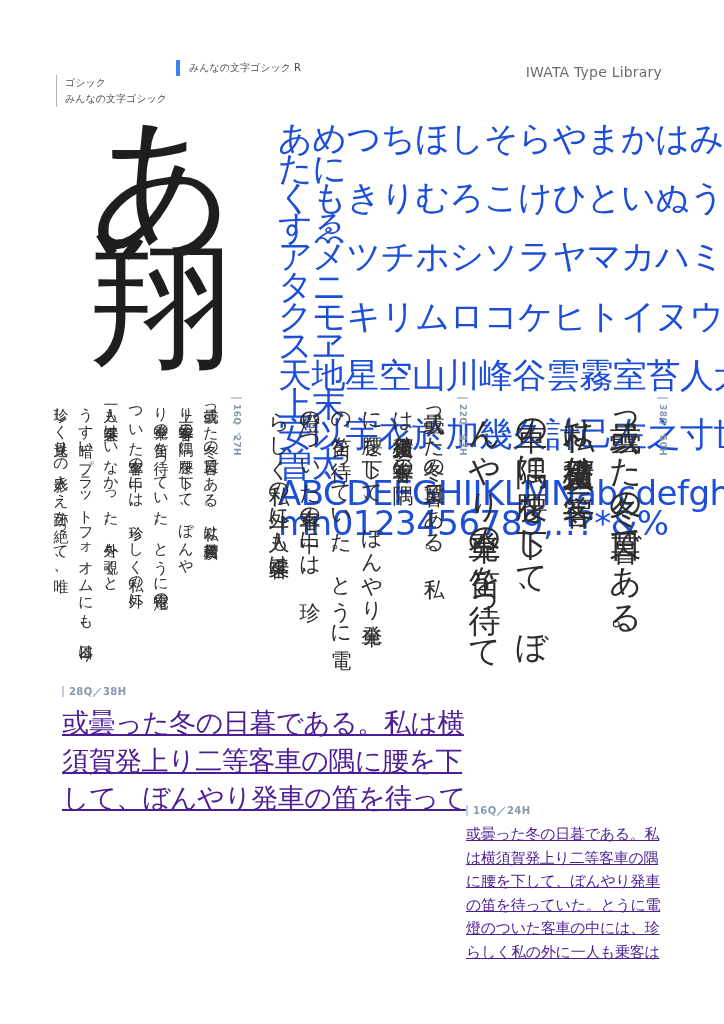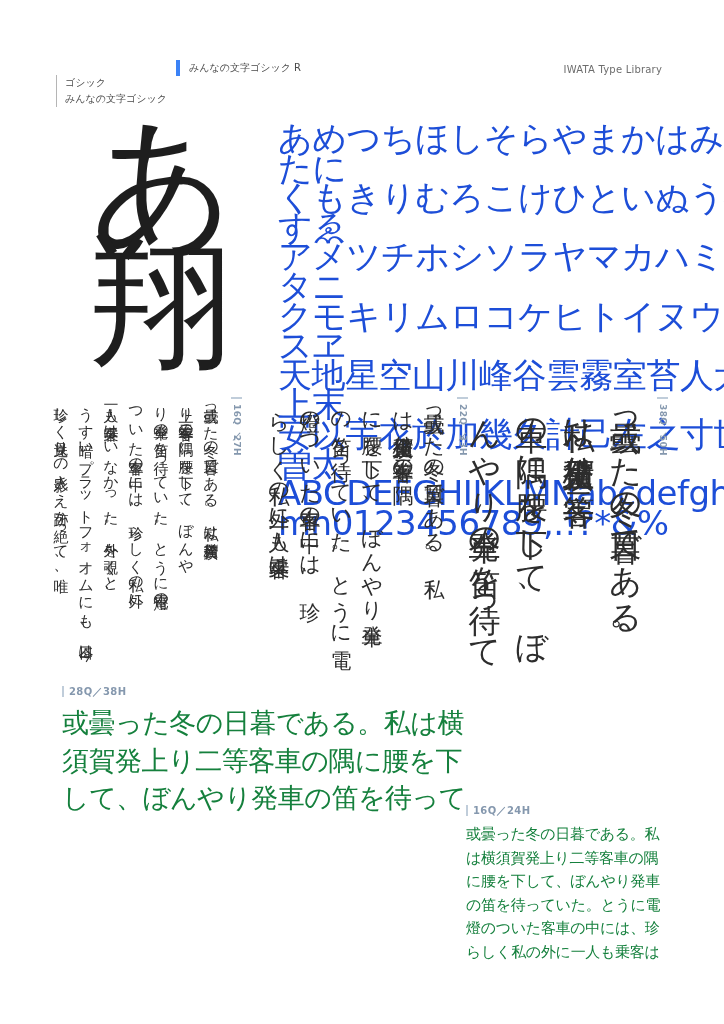--- a/index.html
+++ b/index.html
@@ -13,21 +13,21 @@
   
   .hdr-left{
     left:56px;top:60px;border-left:1px solid #b5b5b5;padding-left:8px;
     font-size:10px;line-height:16px;color:#4a4a4a;margin-top:15px;
   }
   .hdr-mid{
     left:176px;top:60px;border-left:4px solid #3b82f6;padding-left:9px;
     font-size:10px;line-height:16px;color:#4a4a4a;
   }
   .hdr-right{
-    right:62px;top:64px;font-size:10px;color:#6d6d6d;letter-spacing:0.2px;
+    right:62px;top:64px;font-size:14px;color:#6d6d6d;letter-spacing:0.2px;
   }
 
   
   .glyphs{
     left:90px;top:122px;font-size:142px;line-height:120px;
     font-weight:500;color:#1e1e1e;white-space:pre-line;
   }
 
   
   .charset{
@@ -52,21 +52,21 @@
   .vblock{writing-mode:vertical-rl;}
   .vblock .vcol{font-weight:500;color:#2d2d2d;}
   .vblock-38{left:464px;top:397px;width:204px;height:390px;}
   .vblock-38 .vcol{font-size:32px;line-height:47px;letter-spacing:0px;}
   .vblock-22{left:268px;top:397px;width:200px;height:300px;}
   .vblock-22 .vcol{font-size:21px;line-height:31px;}
   .vblock-16{left:62px;top:397px;width:180px;height:300px;}
   .vblock-16 .vcol{font-size:15px;line-height:25px;}
 
   
-  .htext{font-weight:500;color:#15803d;white-space:pre-line;margin-top:5px;}
+  .htext{font-weight:500;color:#4c1d95;white-space:pre-line;margin-top:5px;text-decoration:underline;}
   .hblock-28{left:62px;top:680px;width:560px;}
   .hblock-28 .htext{font-size:27px;line-height:37.5px;letter-spacing:-0.5px;}
   .hblock-20{left:62px;top:815px;width:410px;}
   .hblock-20 .htext{font-size:19.5px;line-height:29.4px;letter-spacing:-0.5px;}
   .hblock-16{left:466px;top:799px;width:210px;}
   .hblock-16 .htext{font-size:15px;line-height:23.5px;letter-spacing:-0.3px;}
 </style>
 </head>
 <body>
 

